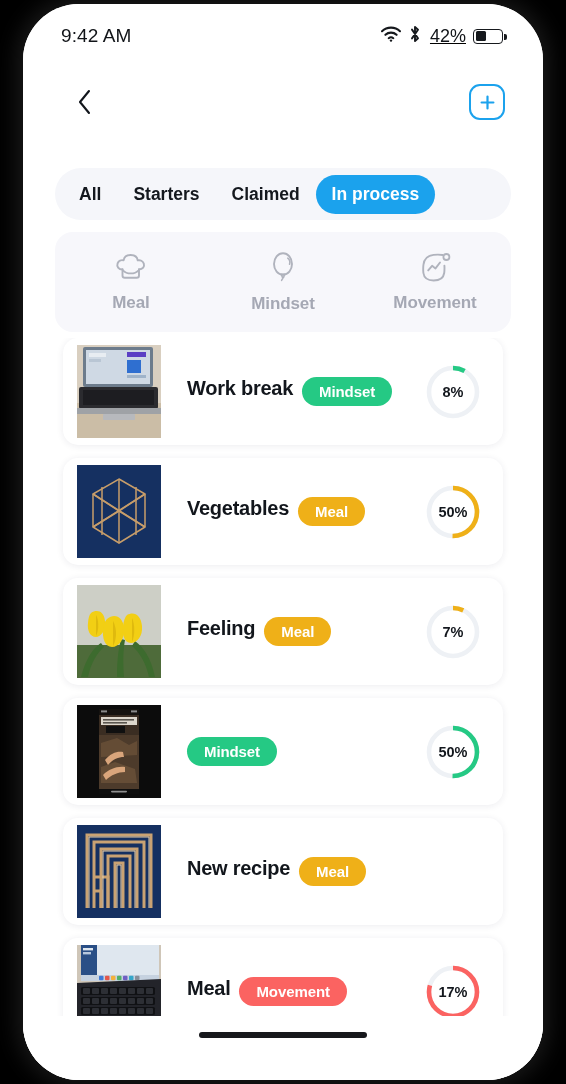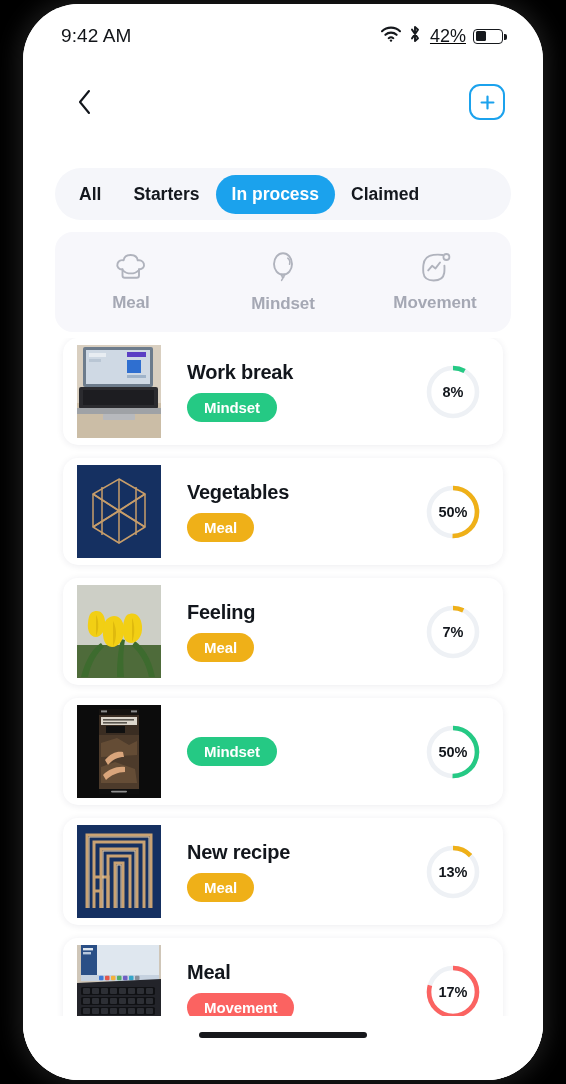--- a/index.html
+++ b/index.html
@@ -203,21 +203,21 @@
     flex: 0 0 auto;
     overflow: hidden;
     background: #e7e4df;
   }
   .thumb svg { display: block; width: 100%; height: 100%; }
 
   .choice-body {
     flex: 1;
     padding-left: 26px;
     display: flex;
-    flex-direction: column;
+    flex-direction: row;
     gap: 9px;
     align-items: flex-start;
   }
   .choice-title {
     font-size: 20px;
     font-weight: 700;
     color: #12161c;
     letter-spacing: -.25px;
   }
   .badge {
@@ -303,22 +303,22 @@
       <div id="add-button">
         <svg width="19" height="19" viewBox="0 0 19 19">
           <path d="M9.5 3.6 V15.4 M3.6 9.5 H15.4" stroke="#1ba2ed" stroke-width="2.2" stroke-linecap="round"></path>
         </svg>
       </div>
     </div>
 
     <div id="status-tabs">
       <div class="tab">All</div>
       <div class="tab">Starters</div>
+      <div class="tab">Claimed</div>
       <div class="tab active">In process</div>
-      <div class="tab">Claimed</div>
     </div>
 
     <div id="category-filter">
 
       <div class="category">
         <span>
           <svg width="34" height="30" viewBox="0 0 34 30">
             <path d="M8.5 17.5 C4.5 17.5 2.5 14.5 3.6 11.4 C4.5 8.8 7.3 7.6 9.6 8.3 C10.1 5 12.9 3 16.6 3 C20.4 3 23.3 5.1 23.7 8.4 C26.1 7.7 29 9 29.8 11.6 C30.8 14.7 28.8 17.5 24.9 17.5" fill="none" stroke="#b0b3bd" stroke-width="1.9" stroke-linecap="round" stroke-linejoin="round"></path>
             <path d="M8.5 17.2 L8.5 23.5 C8.5 24.8 9.5 25.8 10.8 25.8 L22.7 25.8 C24 25.8 25 24.8 25 23.5 L25 17.2" fill="none" stroke="#b0b3bd" stroke-width="1.9" stroke-linecap="round" stroke-linejoin="round"></path>
             <path d="M9.2 18.6 C12.5 22.4 21 22.4 24.3 18.6" fill="none" stroke="#b0b3bd" stroke-width="1.7" stroke-linecap="round"></path>
@@ -501,27 +501,20 @@
       <g fill="none" stroke="#e6ceab" stroke-width="1">
         <path d="M12 83 L12 12 L72 12 L72 83"></path>
         <path d="M26 83 L26 26 L58 26 L58 83"></path>
         <path d="M40 83 L40 40 L44 40 L44 83"></path>
       </g>
     </svg>
           </div>
     <div class="choice-body">
       <div class="choice-title">New recipe</div>
       <div class="badge meal">Meal</div>
-    </div>
-    <div class="progress">
-      <svg width="56" height="56" viewBox="0 0 56 56">
-        <circle cx="28" cy="28" r="24" fill="none" stroke="#eef1f5" stroke-width="4.6"></circle>
-        <circle cx="28" cy="28" r="24" fill="none" stroke="#efb018" stroke-width="4.6" stroke-linecap="butt" stroke-dasharray="19.60 131.19"></circle>
-      </svg>
-      <div class="progress-label">13%</div>
     </div>
         </div>
         <div class="choice-card">
     <div class="thumb">
     <svg viewBox="0 0 84 93" preserveAspectRatio="none">
       <rect width="84" height="93" fill="#cfc6b8"></rect>
       <rect x="4" y="0" width="78" height="36" fill="#dfe7ef"></rect>
       <rect x="4" y="0" width="16" height="36" fill="#2a4f86"></rect>
       <rect x="6" y="3" width="10" height="2.4" fill="#dfe7ef"></rect>
       <rect x="6" y="7" width="8" height="2.4" fill="#b7c8de"></rect>

